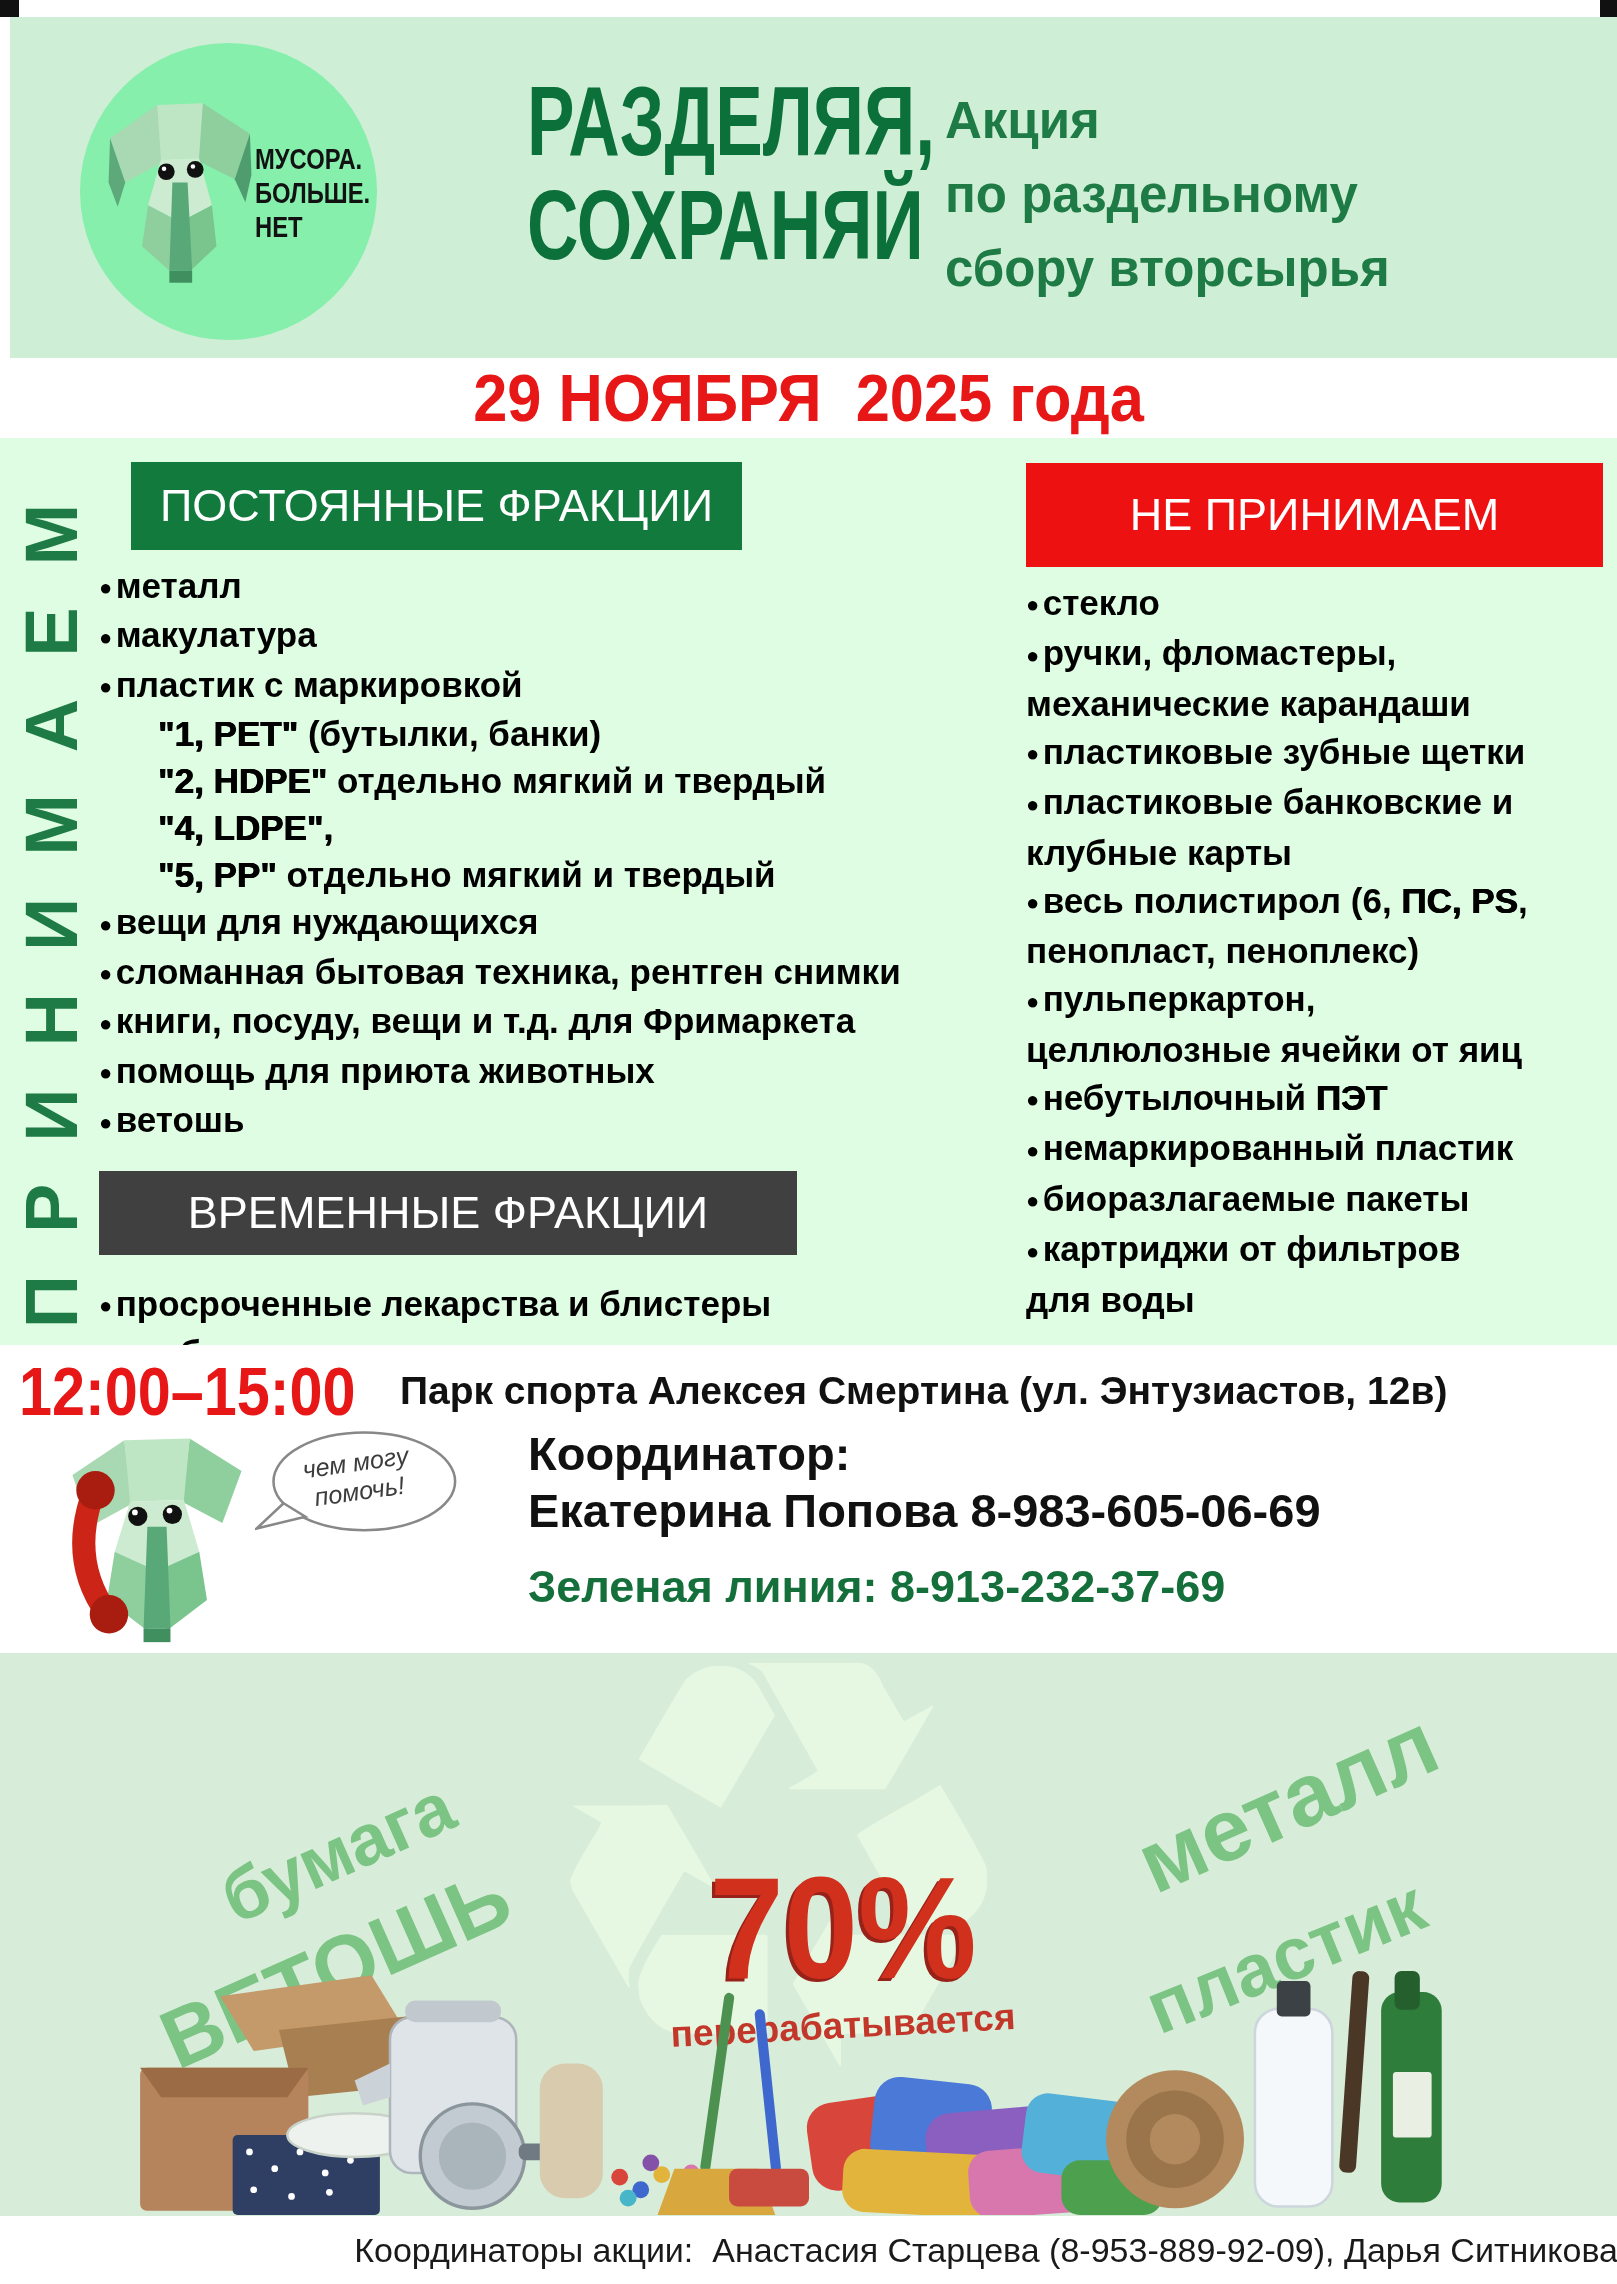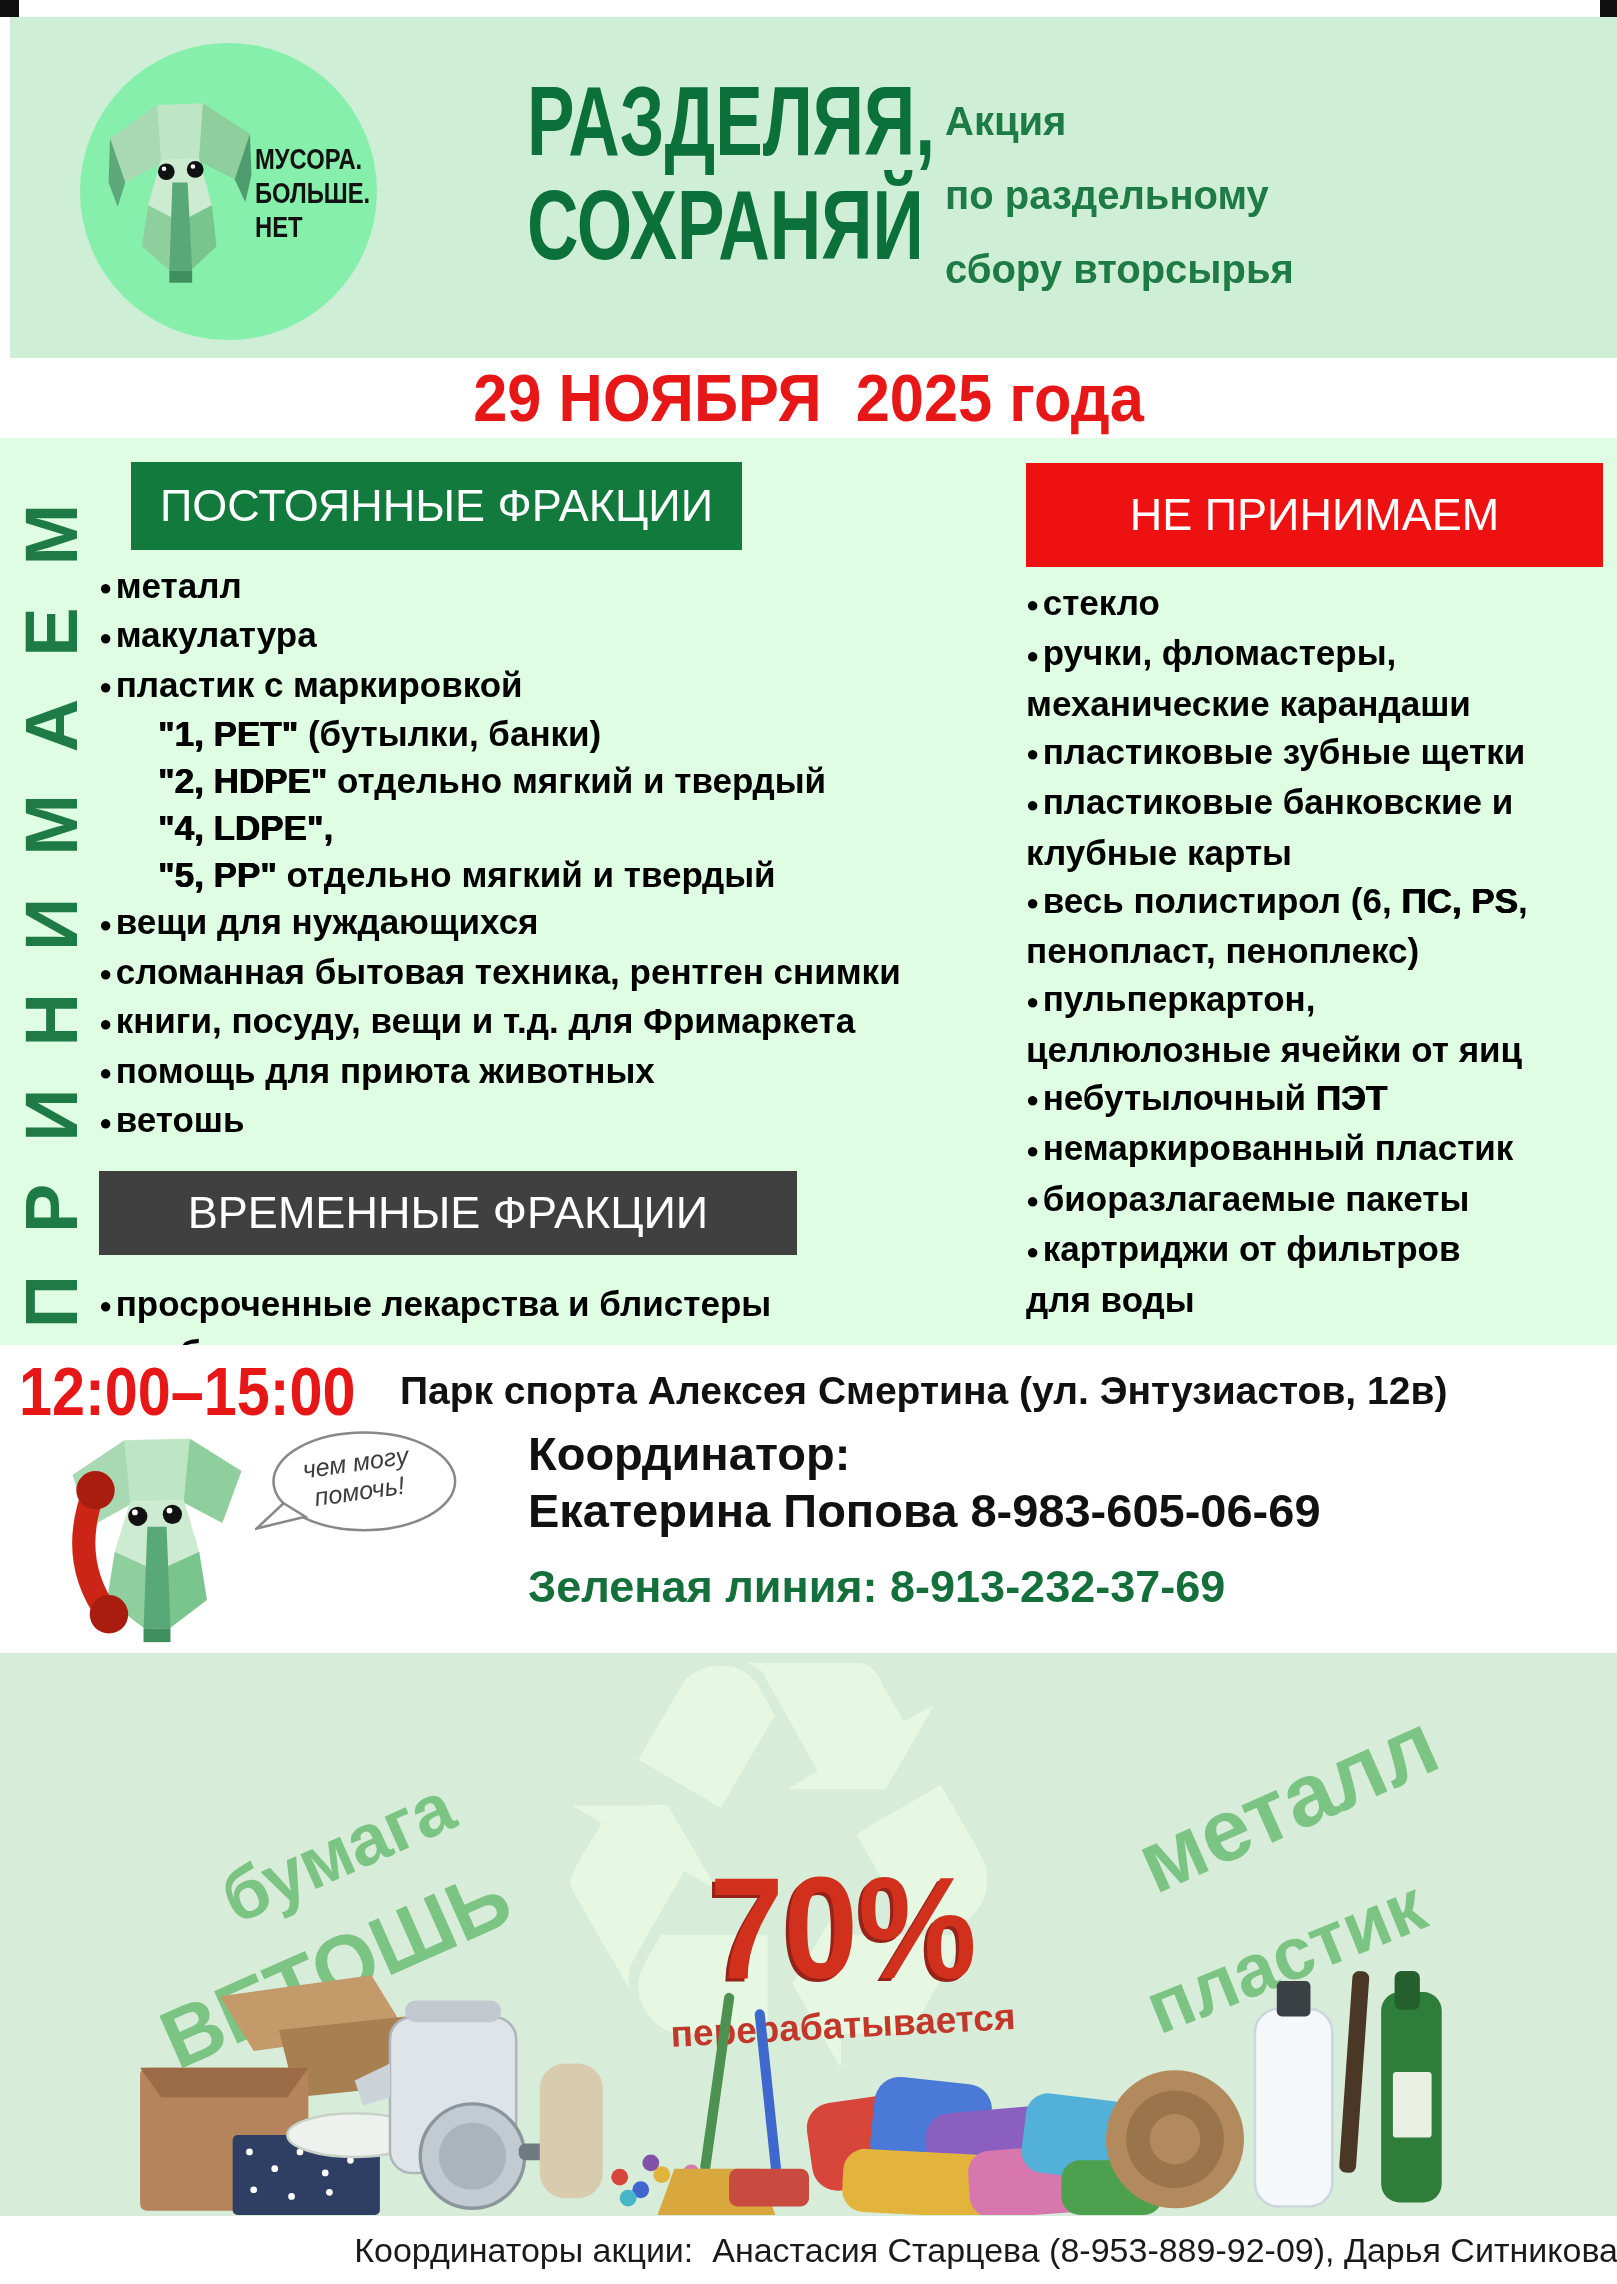--- a/index.html
+++ b/index.html
@@ -15,21 +15,21 @@
   
   .header{position:absolute;left:0;top:17px;width:1618px;height:341px;background:#cfeed6;}
   .header .left-margin{position:absolute;left:0;top:0;width:10px;height:341px;background:#ffffff;}
   .logo-circle{position:absolute;left:80px;top:26px;width:297px;height:297px;border-radius:50%;background:#86efac;}
   .logo-elephant{position:absolute;left:23.6px;top:25px;width:152px;height:244px;}
   .logo-text{position:absolute;left:175px;top:99px;color:#121212;font-weight:bold;
              font-size:29px;line-height:34px;transform:scaleX(.82);transform-origin:left top;letter-spacing:0px;}
   .big-title{position:absolute;left:527px;top:52px;color:#0c703a;font-weight:bold;
              font-size:99px;line-height:104px;transform:scaleX(.72);transform-origin:left top;white-space:nowrap;}
   .subtitle{position:absolute;left:945px;top:67px;color:#1e7b45;font-weight:bold;
-            font-size:40px;line-height:74px;white-space:nowrap;}
+            font-size:51px;line-height:74px;white-space:nowrap;}
 
   
   .date-band{position:absolute;left:0;top:358px;width:1618px;height:80px;background:#ffffff;
              display:flex;align-items:center;justify-content:center;}
   .date-text{color:#e81717;font-weight:bold;font-size:66px;white-space:pre;transform:scaleX(.93);}
 
   
   .main{position:absolute;left:0;top:438px;width:1618px;height:907px;background:#dffde2;}
   .vertical-wrap{position:absolute;left:0;top:447px;width:101px;height:895px;}
   .vertical-label{position:absolute;left:50%;top:50%;transform:translate(-50%,-50%) rotate(-90deg);

